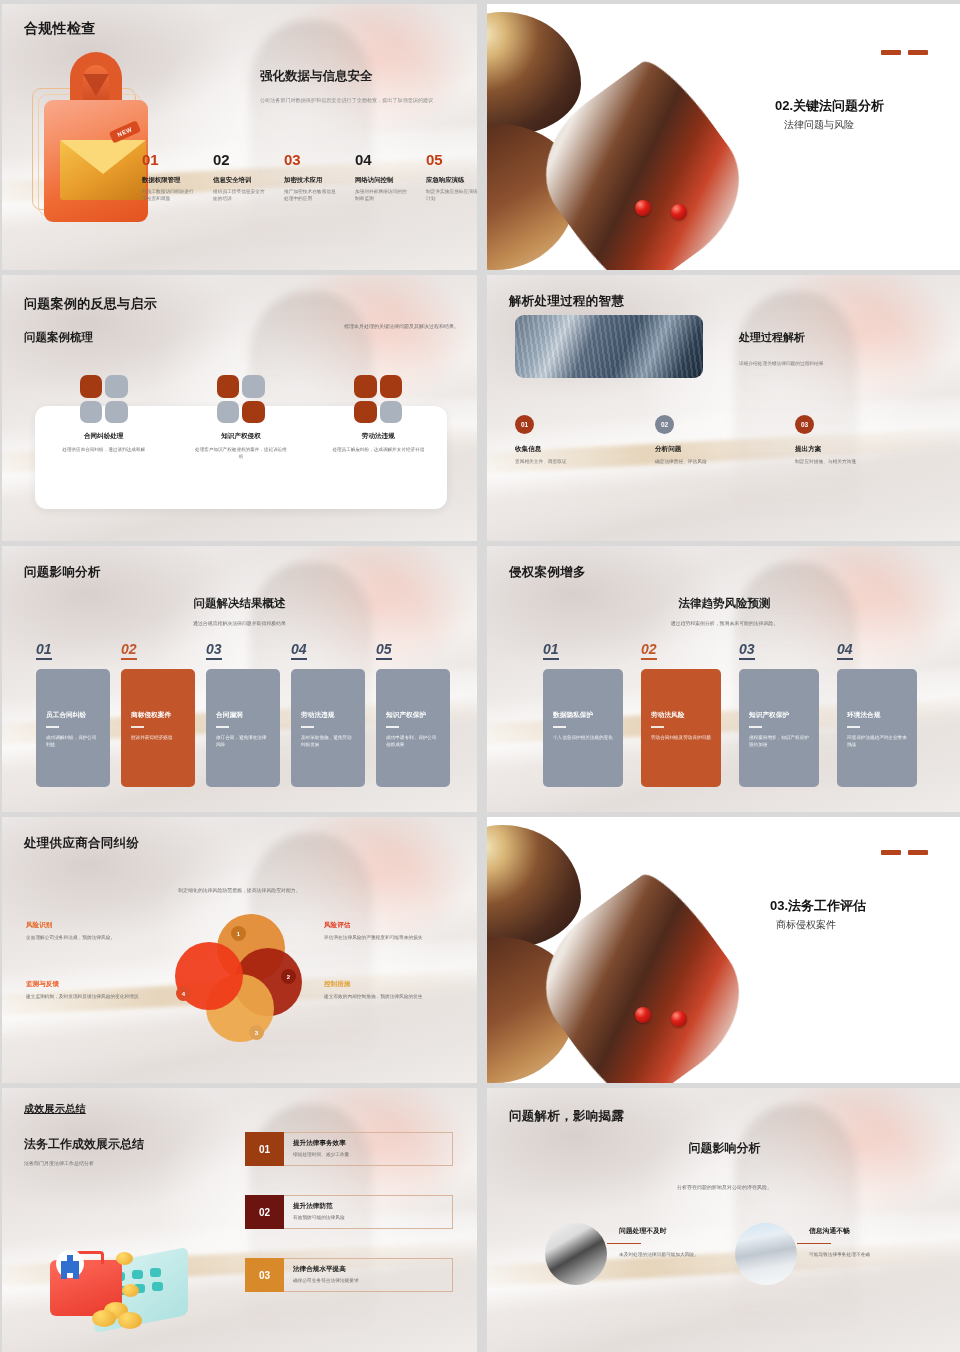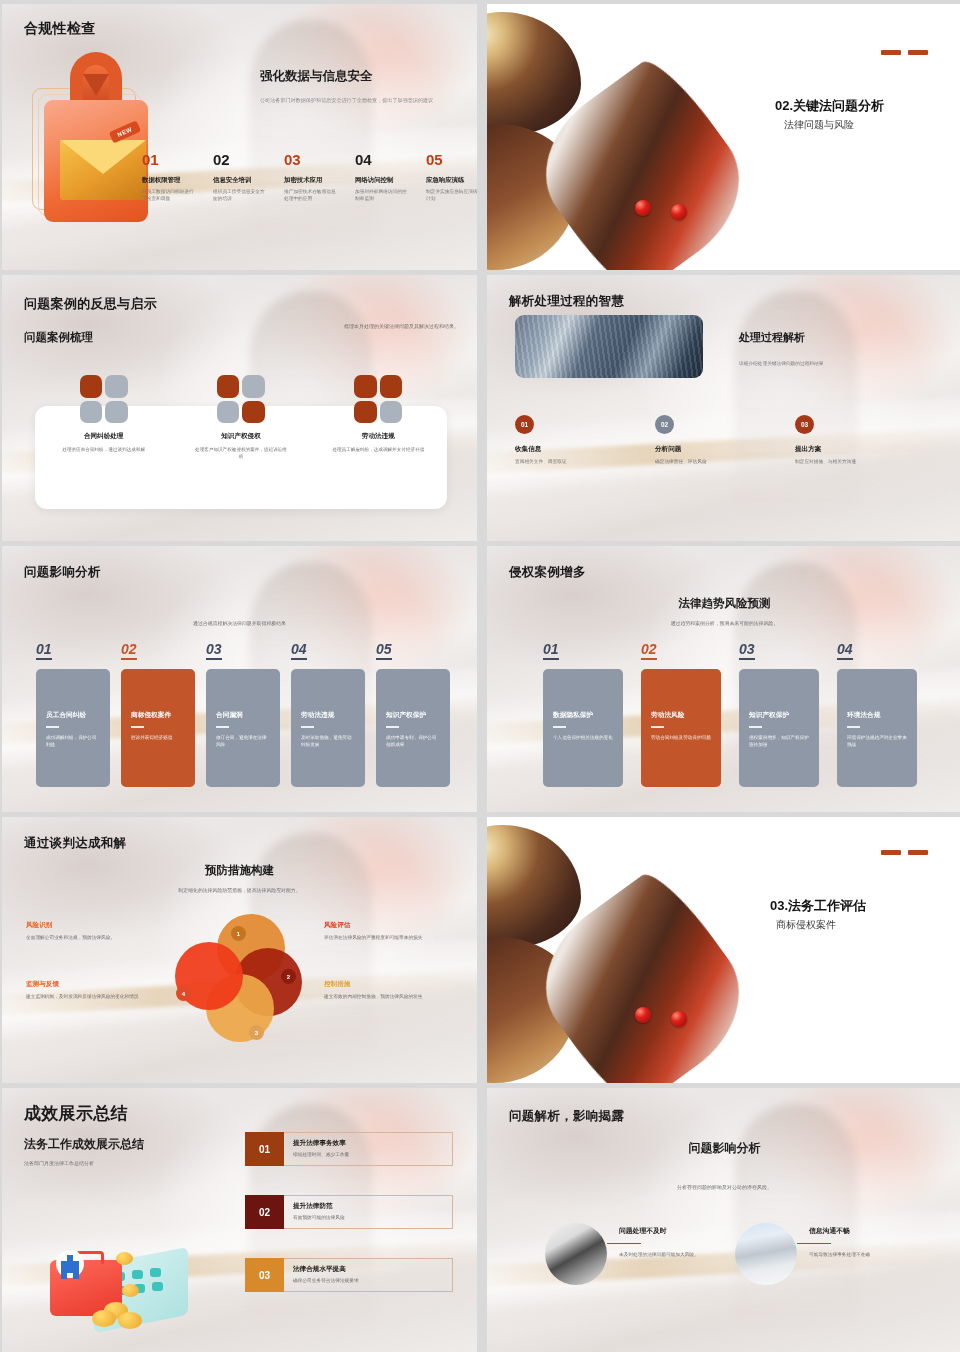--- a/index.html
+++ b/index.html
@@ -220,21 +220,21 @@
   .s7-txt .d { font-size:4.7px; color:#6d6d6d; line-height:1.5;}
   .s7-venn { position:absolute; left:170px; top:95px; width:140px; height:140px;}
   .vc { position:absolute; border-radius:50%; }
   .vnum {
     position:absolute; width:15px;height:15px;border-radius:50%;
     display:flex;align-items:center;justify-content:center;
     color:#fff; font-size:6px; font-weight:700;
   }
 
   
-  .s9-title { left:22px; top:14px; font-size:17px; }
+  .s9-title { left:22px; top:14px; font-size:10px;text-decoration:underline; }
   .s9-h { position:absolute; left:22px; top:48px; font-size:12px; }
   .s9-p { position:absolute; left:22px; top:72px; font-size:5px; color:#6d6d6d;}
   .s9-rows { position:absolute; left:243px; top:44px; width:208px; }
   .s9-row { display:flex; height:34px; margin-bottom:29px; }
   .s9-row .n {
     width:39px; display:flex;align-items:center;justify-content:center;
     color:#fff; font-size:10px; font-weight:700;
   }
   .s9-row .body { flex:1; border:0.8px solid #d8b49c; border-left:none; padding:6px 0 0 9px; }
   .s9-row .t { font-size:6.6px; font-weight:700; color:#1a1a1a; margin-bottom:3px;}
@@ -414,20 +414,21 @@
       </div>
     </div>
   </div>
 
   <div class="slide">
     <div class="bg-gavel">
         <div class="streak"></div>
         <div class="streak2"></div>
       </div>
     <div class="slide-title cr-title">问题影响分析</div>
+    <div class="h-main cr-h">问题解决结果概述</div>
     <div class="cr-sub">通过合规流程解决法律问题并取得积极结果</div>
     <div class="cr-cards" style="left:34px; gap:11px;">
       <div class="cr-item">
         <div class="cr-num" style="color:#3e4c63">01</div>
         <div class="cr-card" style="width:74px;height:118px;background:#8e98a6">
           <div class="t">员工合同纠纷</div>
           <div class="bar"></div>
           <div class="d">成功调解纠纷，保护公司利益</div>
         </div>
       </div>
@@ -508,22 +509,21 @@
         </div>
       </div>
     </div>
   </div>
 
   <div class="slide">
     <div class="bg-gavel">
         <div class="streak"></div>
         <div class="streak2"></div>
       </div>
-    <div class="slide-title s7-title">通过谈判达成和解</div>
-    <div class="h-main s7-h">预防措施构建</div>
+    <div class="slide-title s7-title">处理供应商合同纠纷</div>
     <div class="s7-sub">制定细化的法律风险防范措施，提高法律风险应对能力。</div>
 
     <div class="s7-txt" style="left:24px; top:104px;">
       <div class="t" style="color:#e8621f">风险识别</div>
       <div class="d">全面理解公司业务和法规，预防法律风险。</div>
     </div>
     <div class="s7-txt" style="left:24px; top:163px;">
       <div class="t" style="color:#ef5a1e">监测与反馈</div>
       <div class="d">建立监测机制，及时发现和反馈法律风险的变化和情况</div>
     </div>

